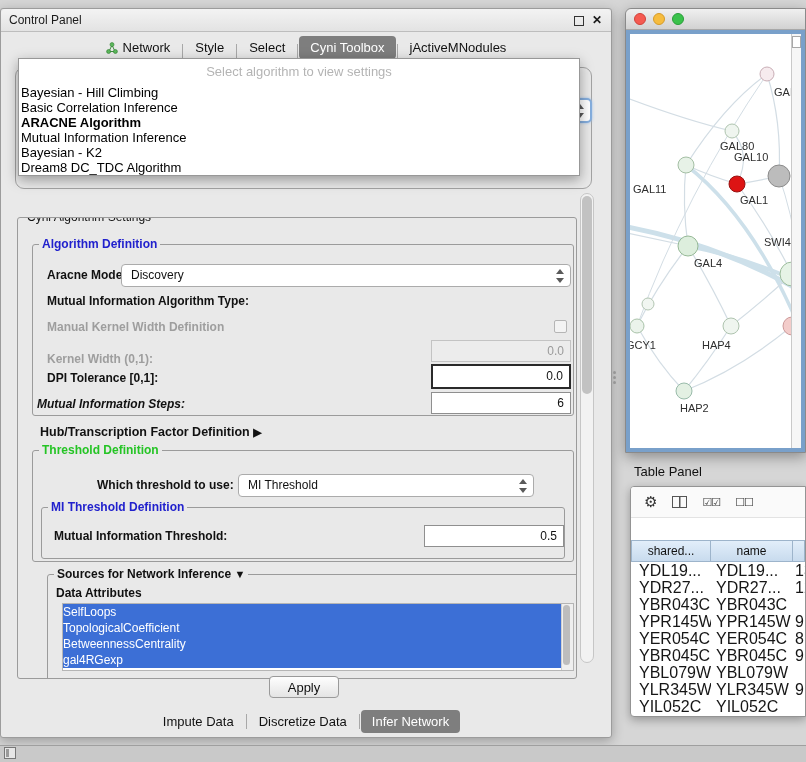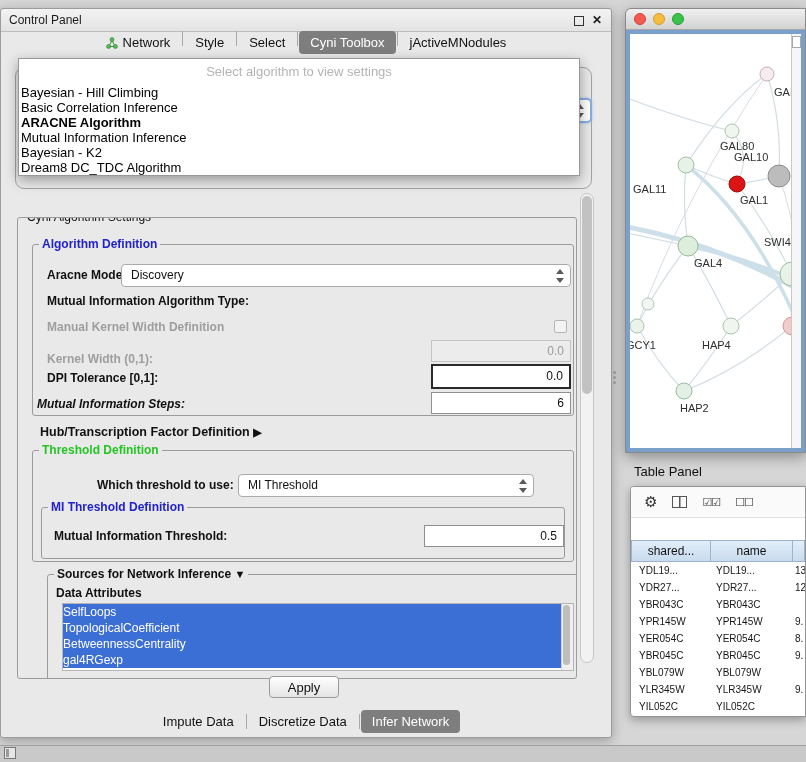--- a/index.html
+++ b/index.html
@@ -7,21 +7,21 @@
 
   
   #control-panel{position:absolute;left:0;top:8px;width:612px;height:730px;background:#e9e9e9;
     border:1px solid #9c9c9c;border-radius:3px;box-shadow:0 3px 12px rgba(0,0,0,.28);box-sizing:border-box;}
   .cp-titlebar{position:absolute;left:0;top:0;right:0;height:22px;background:linear-gradient(#f3f3f3,#e3e3e3);
     border-bottom:1px solid #bdbdbd;border-radius:5px 5px 0 0;}
   .cp-title{position:absolute;left:8px;top:0;line-height:22px;font-size:12px;color:#1b1b1b;}
   .float-icon{position:absolute;right:27px;top:7px;width:8px;height:8px;border:1px solid #333;background:transparent;}
   .close-icon{position:absolute;right:9px;top:3px;font-size:12px;font-weight:bold;color:#1b1b1b;line-height:16px;}
 
-  .tabrow{position:absolute;left:0;top:22px;right:0;height:28px;display:flex;align-items:flex-start;justify-content:center;font-size:13px;}
+  .tabrow{position:absolute;left:0;top:22px;right:0;height:28px;display:flex;align-items:flex-end;justify-content:center;font-size:13px;}
   .tab{padding:4px 11px;border-radius:4px;color:#111;display:flex;align-items:center;gap:5px;white-space:nowrap;}
   .tab.sel{background:#7e7e7e;color:#fff;}
   .tabsep{width:1px;height:15px;background:#a8a8a8;margin:0 1px;}
 
   
   .under-group{position:absolute;left:14px;top:58px;width:577px;height:122px;border:1px solid #a3a3a3;
     border-radius:9px;background:#e9e9e9;box-sizing:border-box;z-index:1;}
   .combo-frag{position:absolute;left:420px;top:89px;width:171px;height:25px;background:#fff;border:2px solid #85aede;
     border-radius:5px;box-sizing:border-box;z-index:2;box-shadow:0 0 3px #9dc0ea;}
 
@@ -95,21 +95,21 @@
   .cols-icon{width:15px;height:12px;border:1.5px solid #555;box-sizing:border-box;
     background:linear-gradient(#555,#555) center/1.5px 100% no-repeat;}
   .checks-icon,.boxes-icon{font-size:11px;color:#333;letter-spacing:-1px;line-height:12px;}
   .tp-gap{height:22px;background:#fff;}
   .tp-header{display:flex;height:22px;}
   .th{box-sizing:border-box;border:1px solid #9db4cb;border-left:none;background:linear-gradient(#e2eefa,#c8dbee);
     font-size:12px;color:#111;text-align:center;line-height:20px;overflow:hidden;white-space:nowrap;}
   .th.c0{border-left:1px solid #9db4cb;width:80px;}
   .th.c1{width:82px;}
   .th.c2{flex:1;}
-  .trow{display:flex;height:17px;font-size:10px;line-height:17px;color:#161616;}
+  .trow{display:flex;height:17px;font-size:16px;line-height:17px;color:#161616;}
   .td{box-sizing:border-box;overflow:hidden;white-space:nowrap;}
   .td.c0{width:80px;padding-left:8px;}
   .td.c1{width:82px;padding-left:5px;}
   .td.c2{flex:1;padding-left:2px;}
 
   
   .bottom-strip{position:absolute;left:0;top:745px;width:806px;height:17px;background:#c9c9c9;border-top:1px solid #9f9f9f;box-sizing:border-box;}
   .dock-icon{position:absolute;left:4px;top:747px;width:12px;height:12px;border:1px solid #777;background:#e6e6e6;box-sizing:border-box;}
   .dock-icon-inner{position:absolute;left:1px;top:1px;width:3px;height:8px;background:#9a9a9a;}
   .grip{position:absolute;left:613px;top:371px;width:4px;height:14px;}

